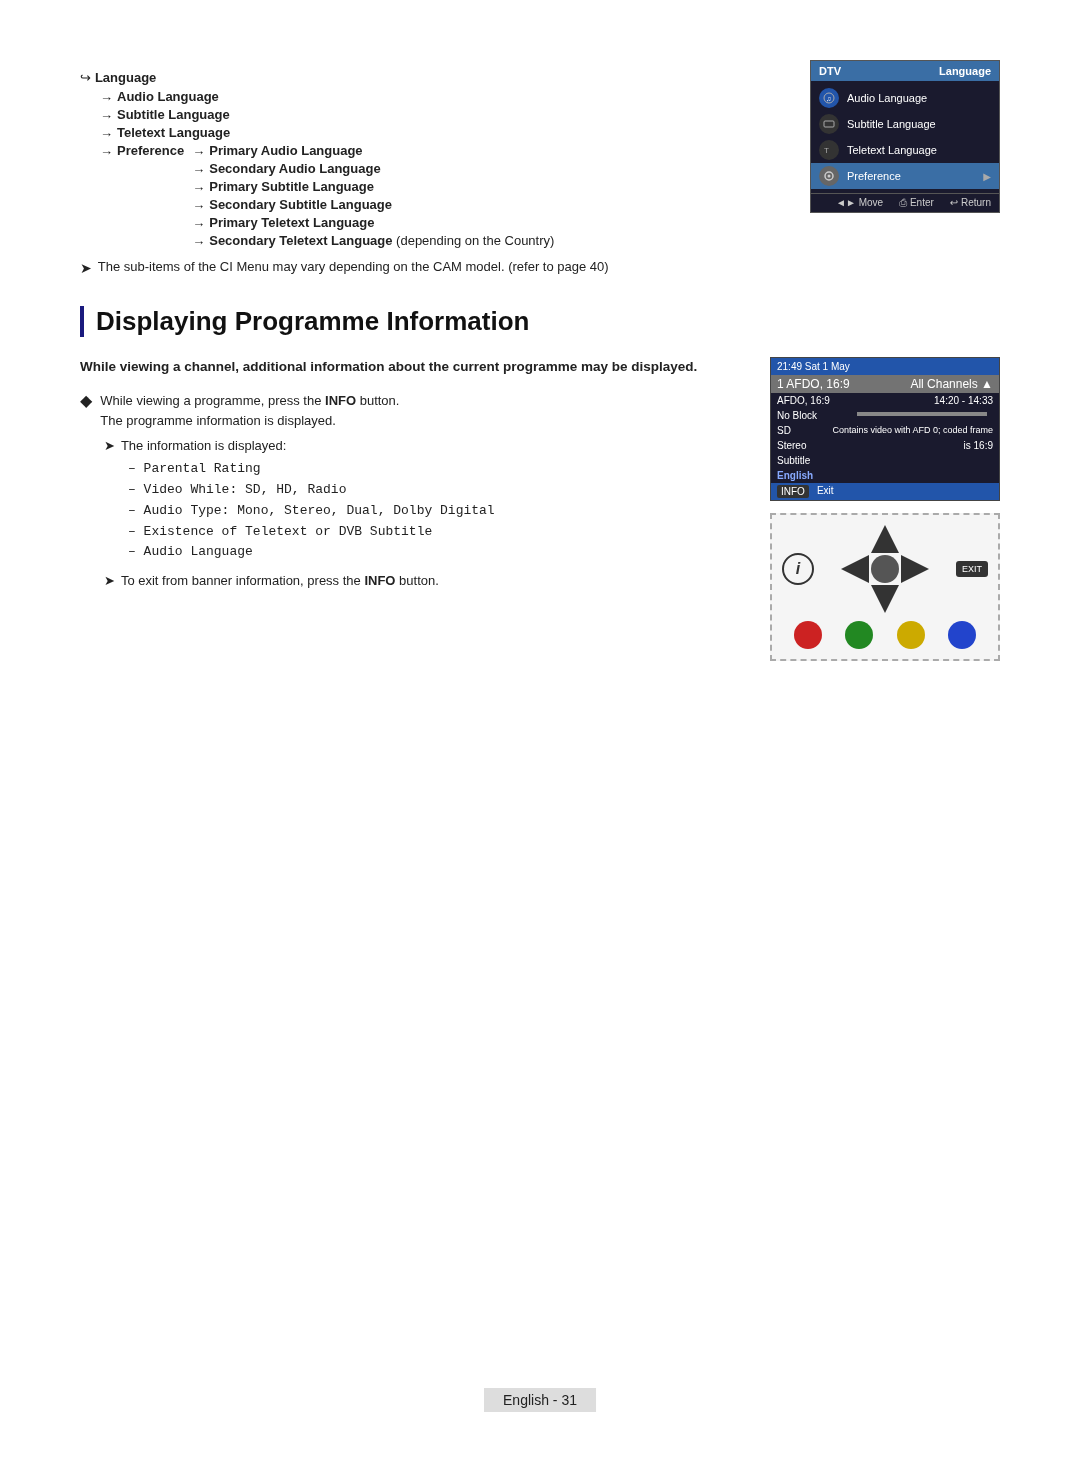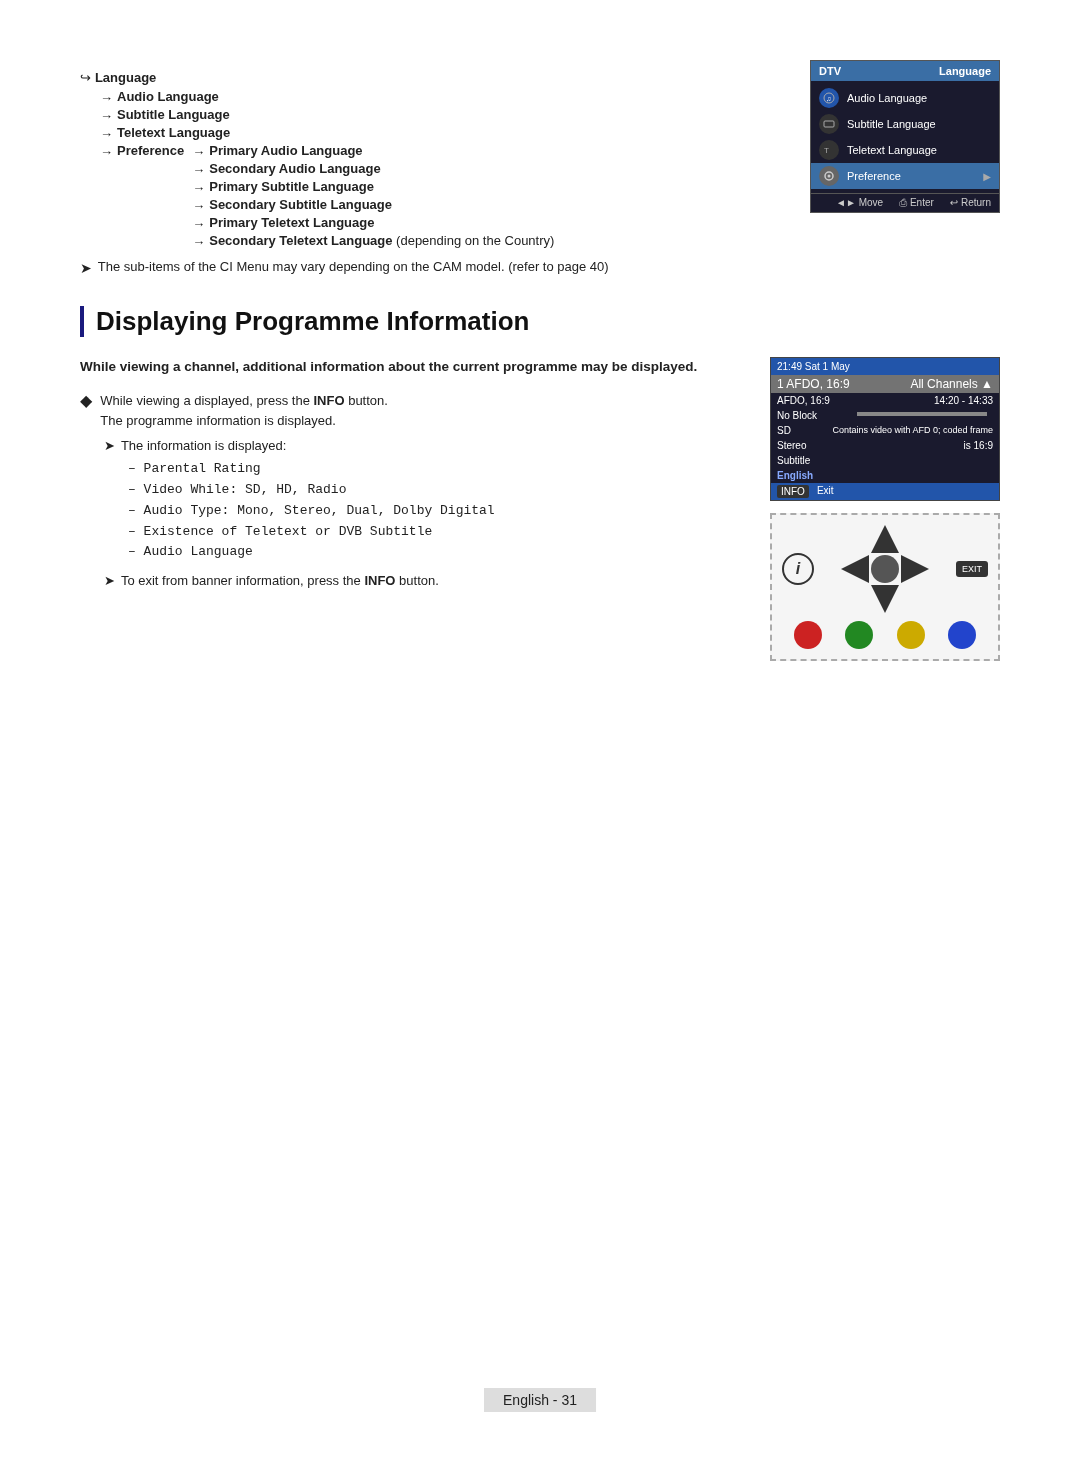--- a/index.html
+++ b/index.html
@@ -553,21 +553,21 @@
   </div>
 
   <div class="displaying-section">
     <div class="displaying-content">
 
       <p class="intro-bold">While viewing a channel, additional information about the current programme may be displayed.</p>
 
       <div class="bullet-item">
         <span class="bullet-diamond">◆</span>
         <div class="bullet-text">
-          <span>While viewing a displayed, press the </span><strong>INFO</strong><span> button.</span>
+          <span>While viewing a programme, press the </span><strong>INFO</strong><span> button.</span>
           <br>
           <span>The programme information is displayed.</span>
         </div>
       </div>
 
       <div class="sub-note">
         <span>➤</span>
         <span>The information is displayed:</span>
       </div>
 

